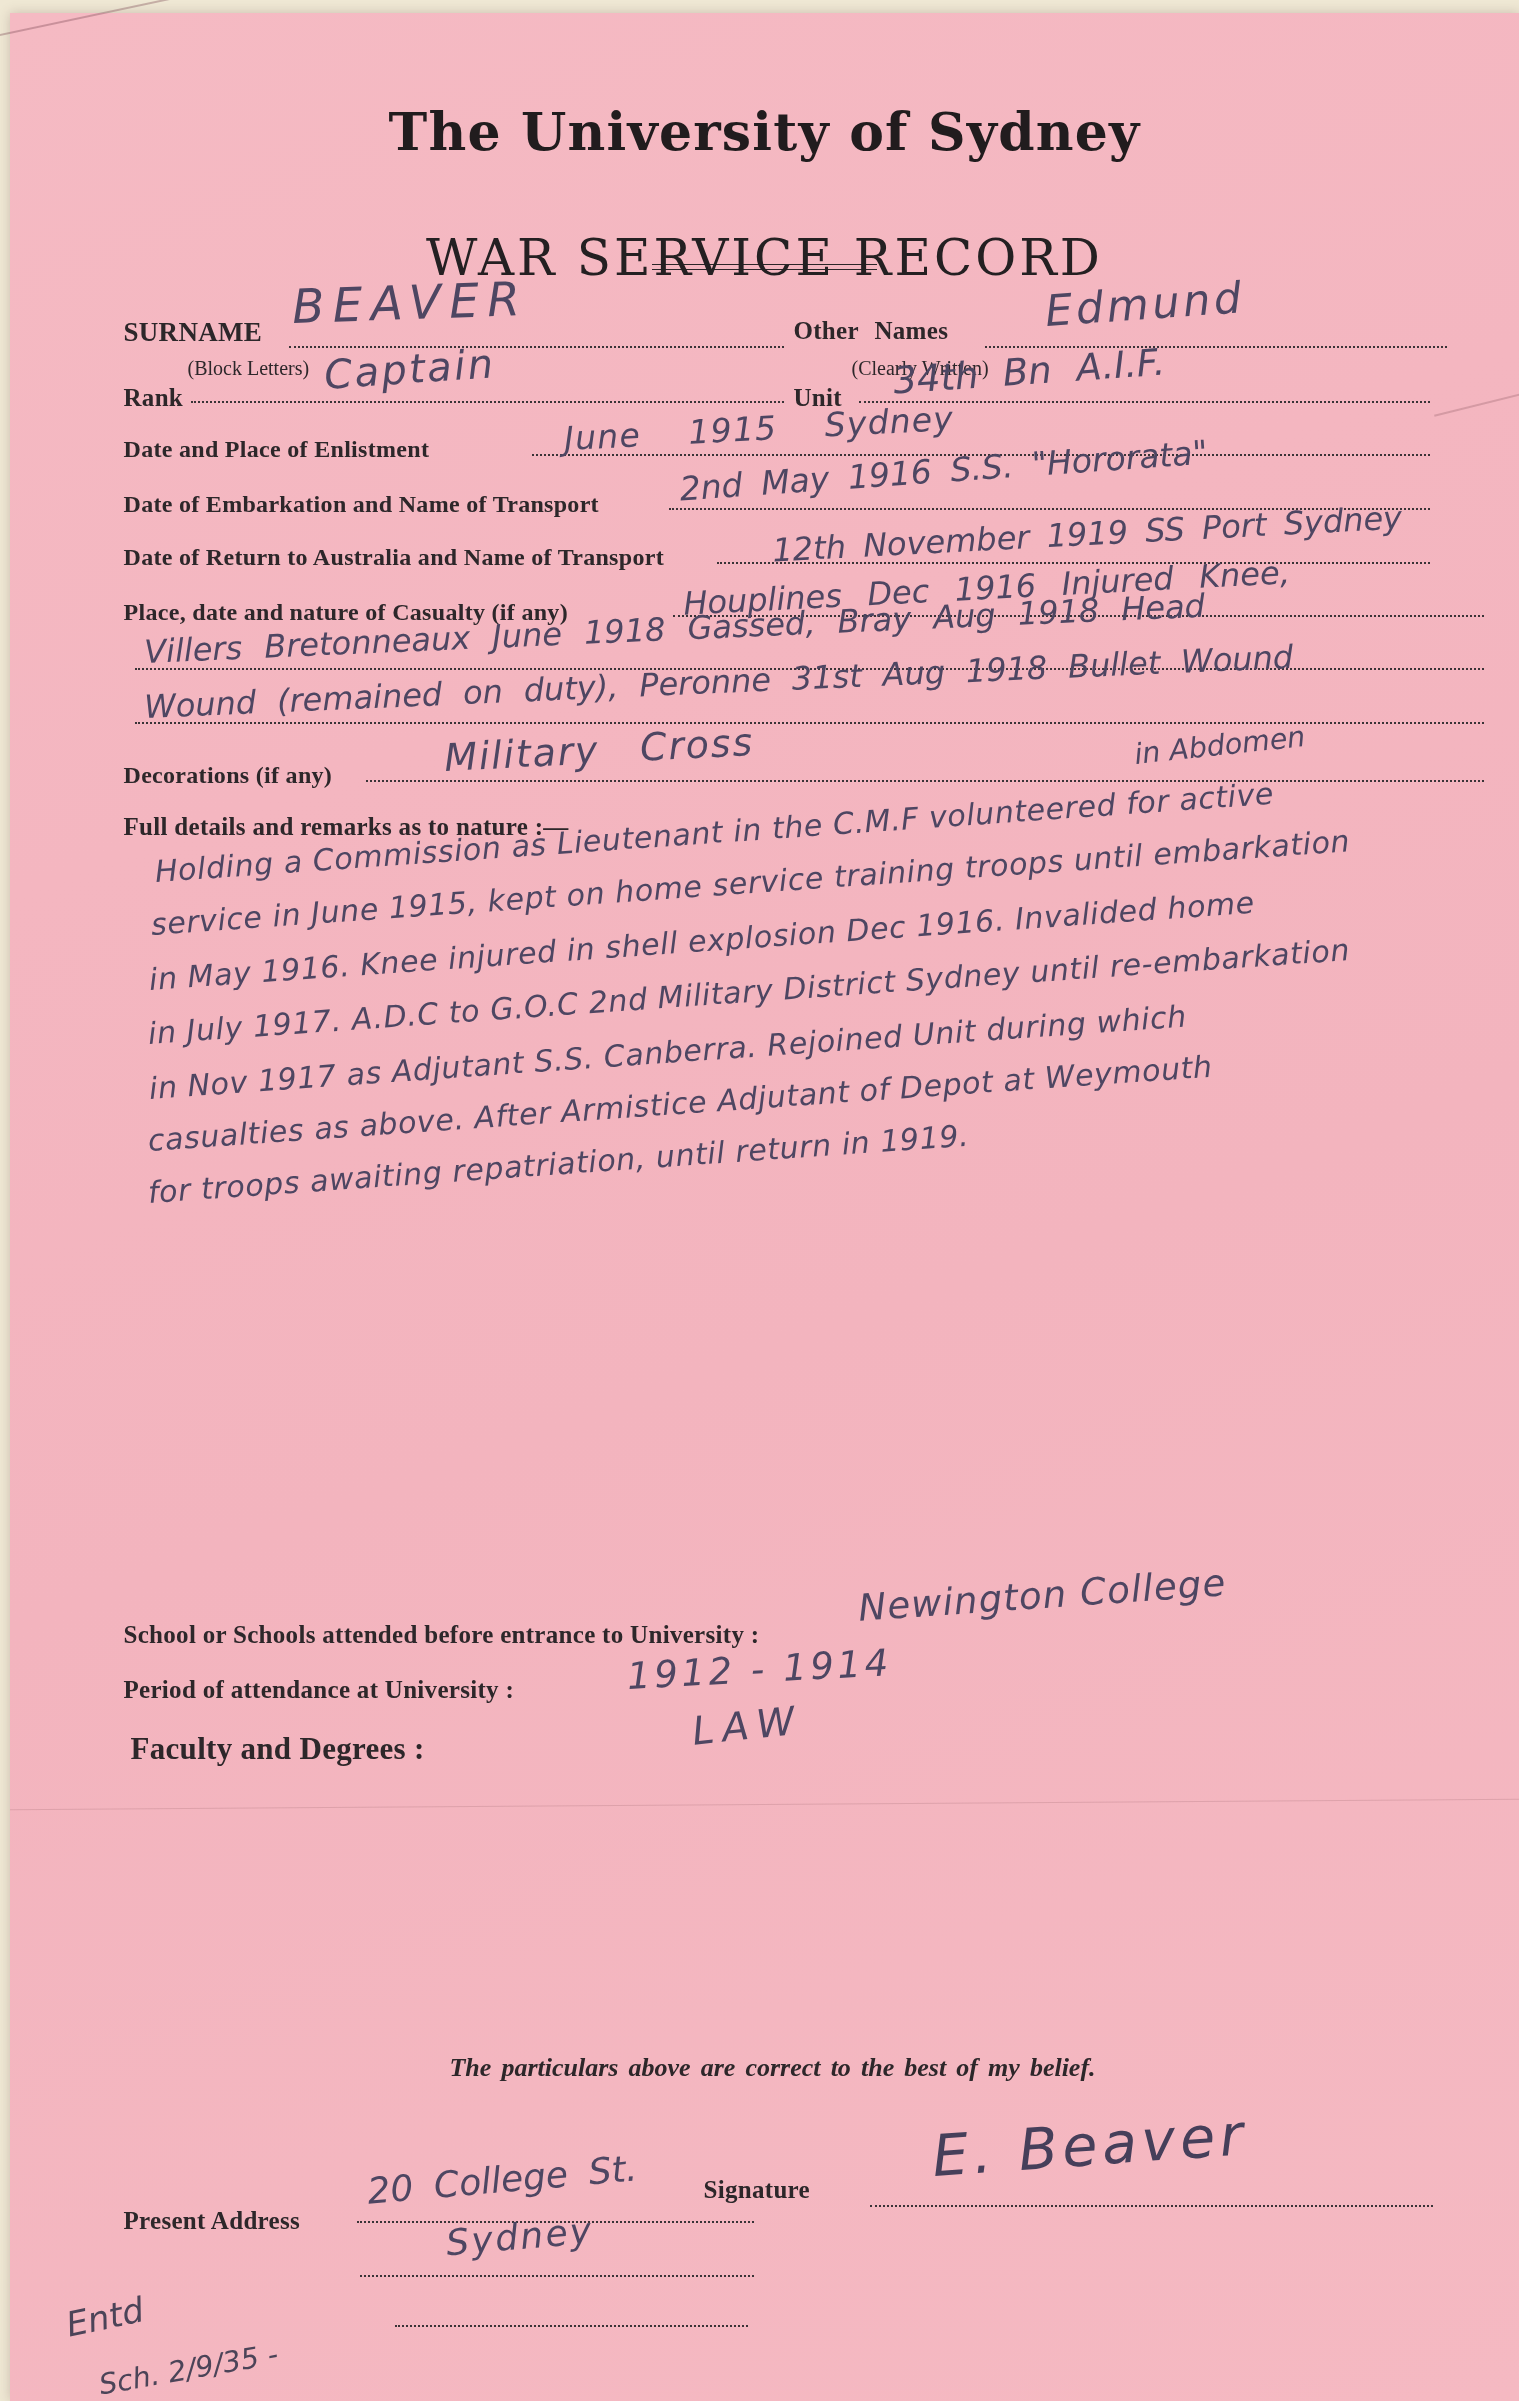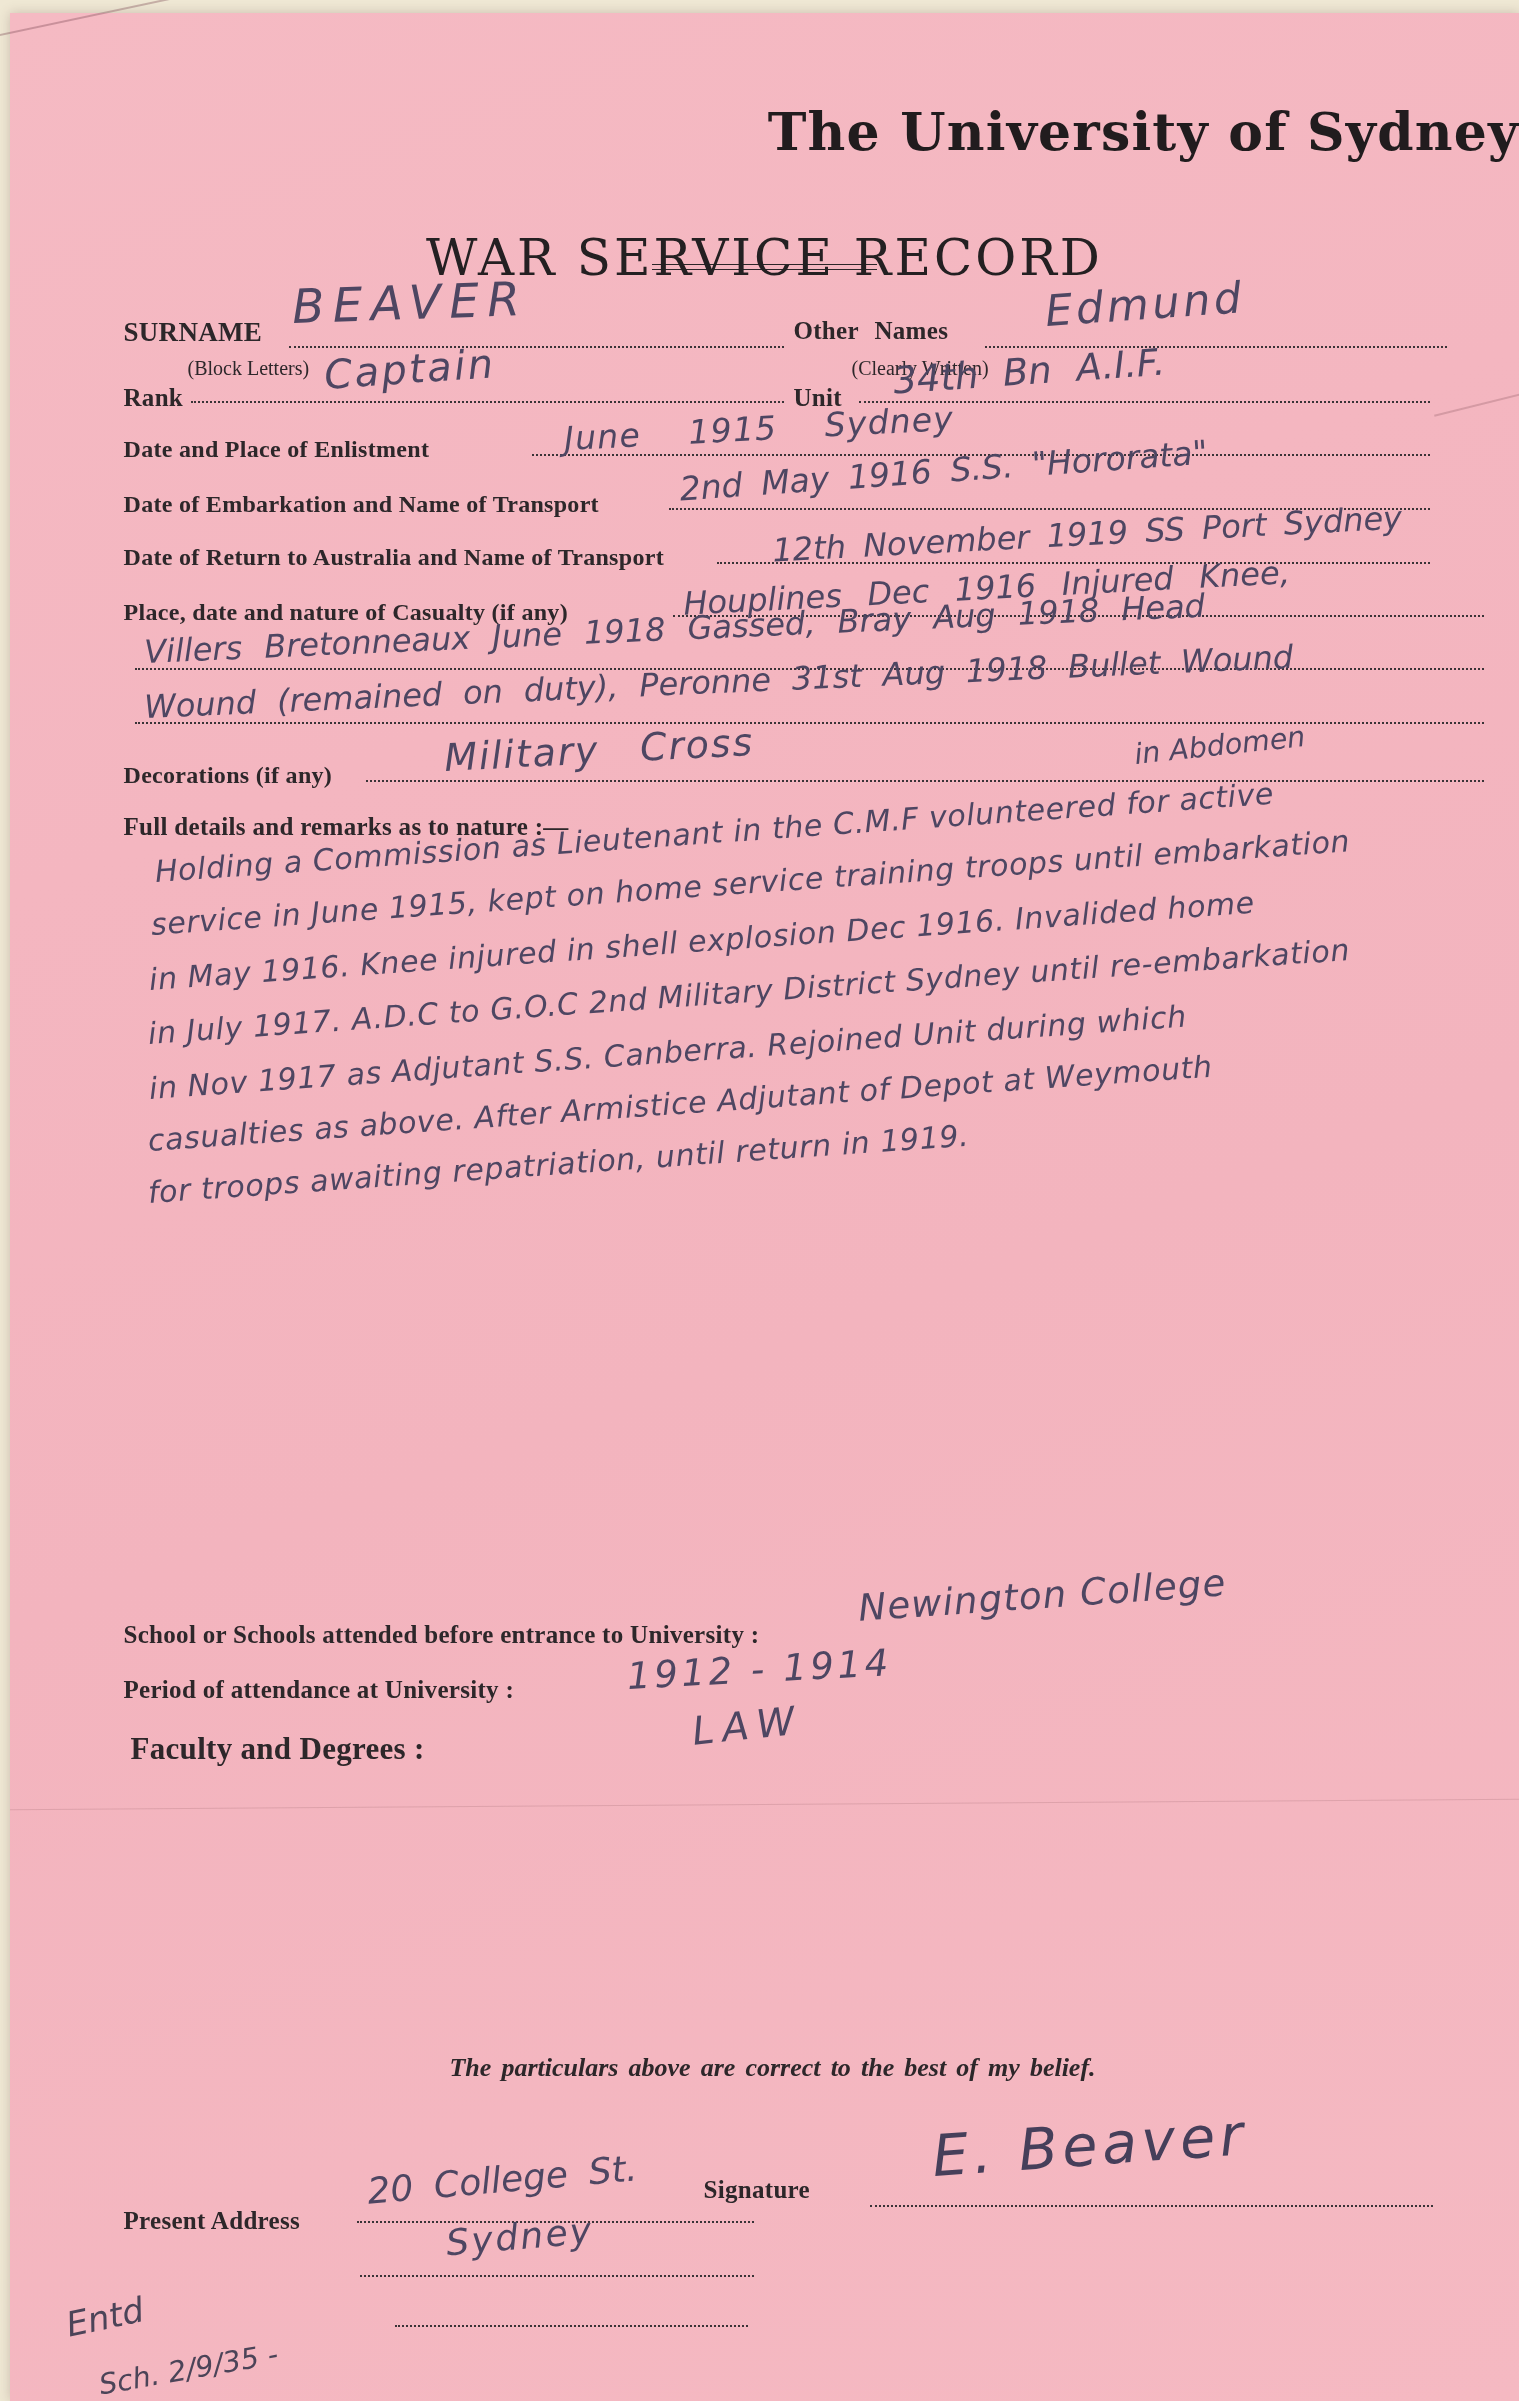--- a/index.html
+++ b/index.html
@@ -38,21 +38,21 @@
   }
   .hand{
     position:absolute;
     font-family:"DejaVu Sans", sans-serif;
     font-style:italic;
     color:#4e4662;
     white-space:nowrap;
   }
   .org-title{
     position:absolute;left:0;right:0;top:88px;
-    text-align:right;
+    text-align:center;
     font-family:"DejaVu Serif", serif;
     font-weight:700;
     font-size:52px;
     color:#211c1e;
     letter-spacing:1.2px;
   }
   .title-rule{
     position:absolute;left:calc(50% - 113px);top:251px;width:225px;height:4.2px;
     border-top:1.8px solid #2b2528;border-bottom:1.8px solid #2b2528;
   }

